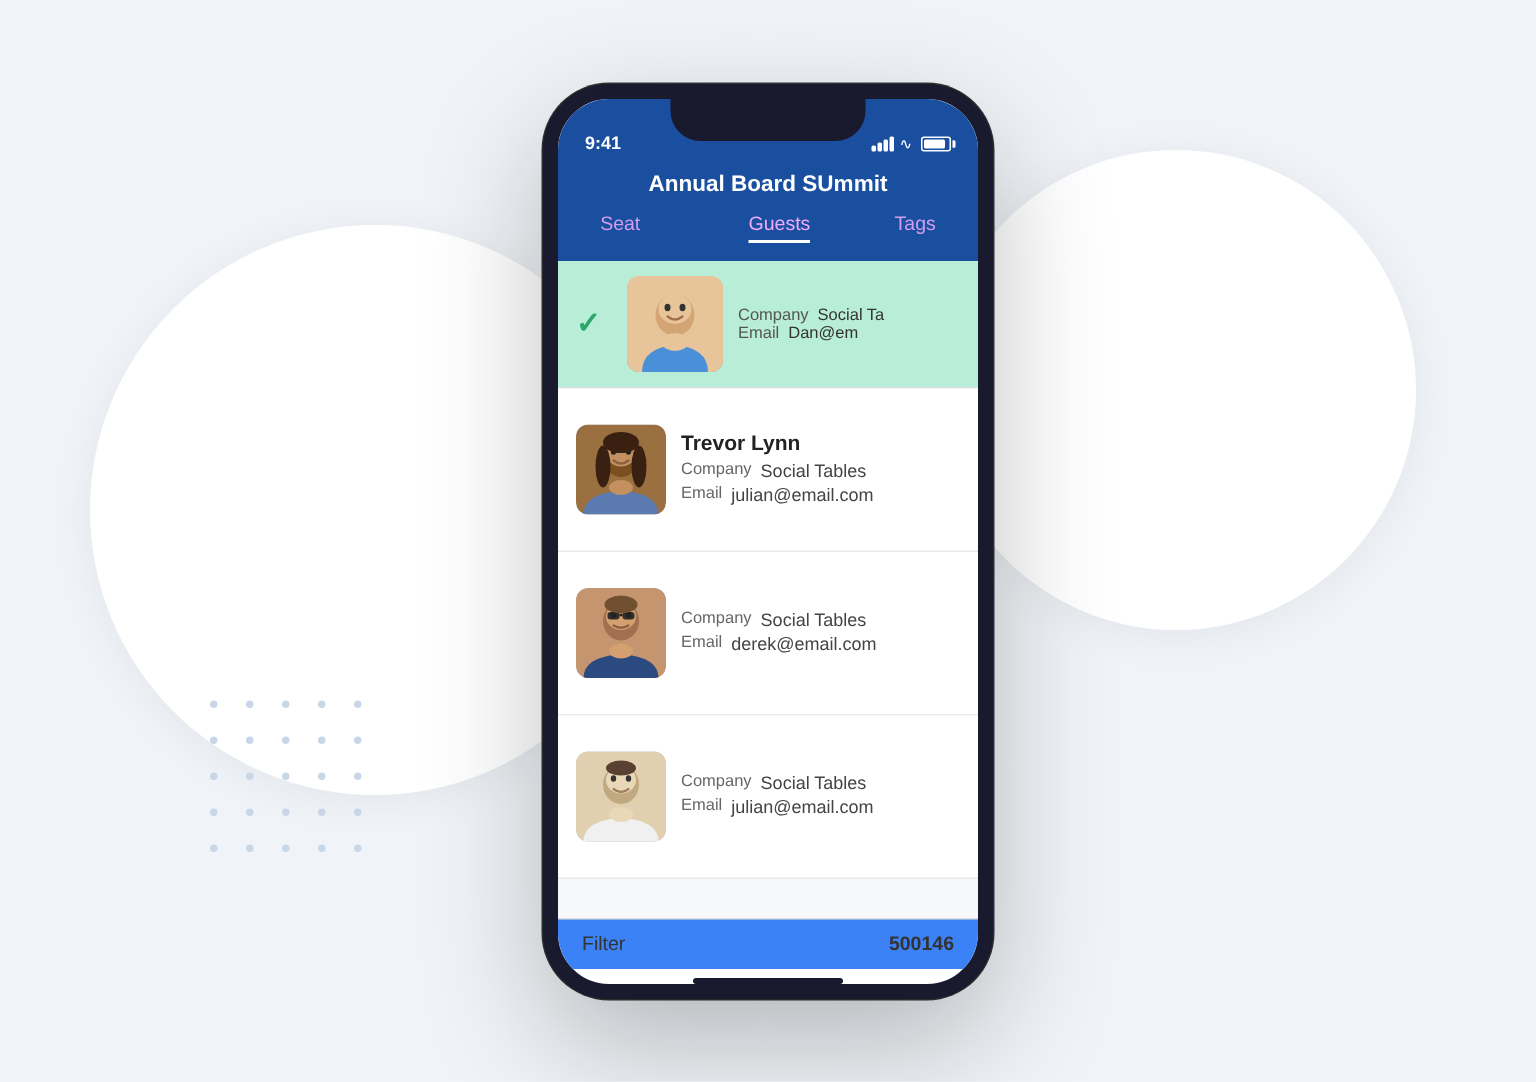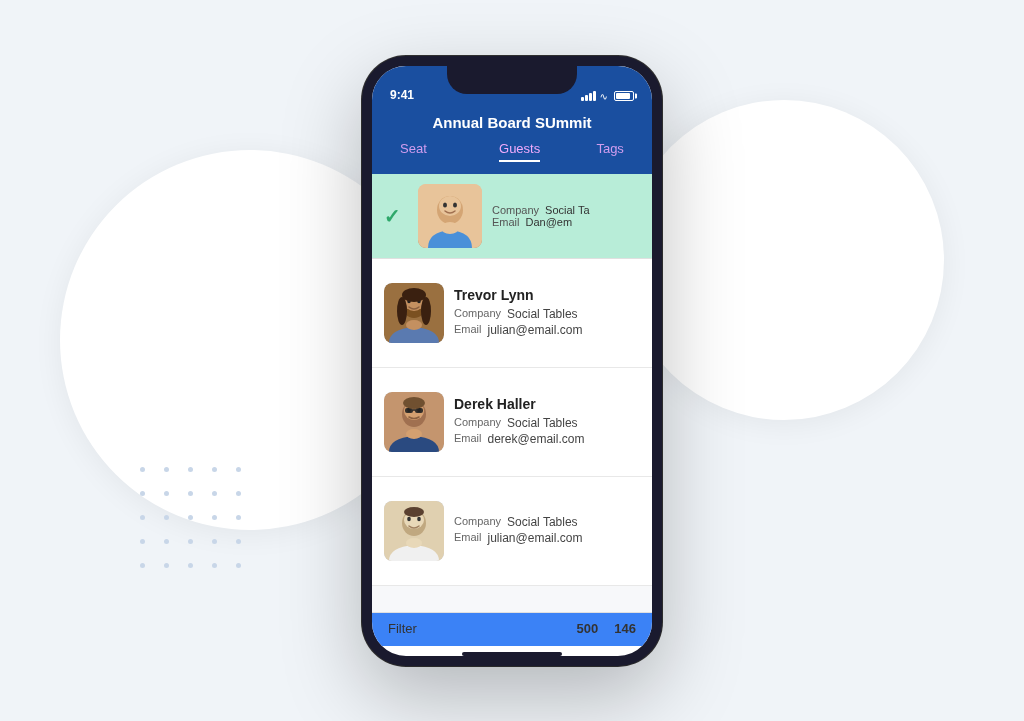--- a/index.html
+++ b/index.html
@@ -285,21 +285,21 @@
       border-top: 1px solid #e0e0e0;
       flex-shrink: 0;
     }
     .footer-filter {
       font-size: 13px;
       font-weight: 500;
       color: #333;
     }
     .footer-counts {
       display: flex;
-      gap: 16px;
+      gap: 0;
     }
     .footer-count {
       font-size: 13px;
       font-weight: 600;
       color: #333;
     }
     .home-indicator {
       background: #1a1a2e;
       height: 4px;
       width: 100px;
@@ -444,21 +444,20 @@
             <rect x="21" y="16" width="8" height="5" rx="2" fill="#222" opacity="0.9"></rect>
             <rect x="31" y="16" width="8" height="5" rx="2" fill="#222" opacity="0.9"></rect>
             <line x1="29" y1="18" x2="31" y2="18" stroke="#222" stroke-width="1.5"></line>
             <path d="M25 25 Q30 28 35 25" stroke="#8a6040" stroke-width="1.5" fill="none" stroke-linecap="round"></path>
             <path d="M5 60 Q5 46 30 44 Q55 46 55 60Z" fill="#2a4a80"></path>
             <ellipse cx="30" cy="42" rx="8" ry="5" fill="#d4a070"></ellipse>
             <ellipse cx="30" cy="11" rx="11" ry="6" fill="#705030"></ellipse>
           </svg>
         </div>
         <div class="guest-details">
-          <div class="guest-name">Derek Haller</div>
           <div class="guest-detail-row">
             <span class="detail-label">Company</span>
             <span class="detail-value">Social Tables</span>
           </div>
           <div class="guest-detail-row">
             <span class="detail-label">Email</span>
             <span class="detail-value">derek@email.com</span>
           </div>
         </div>
       </div>

